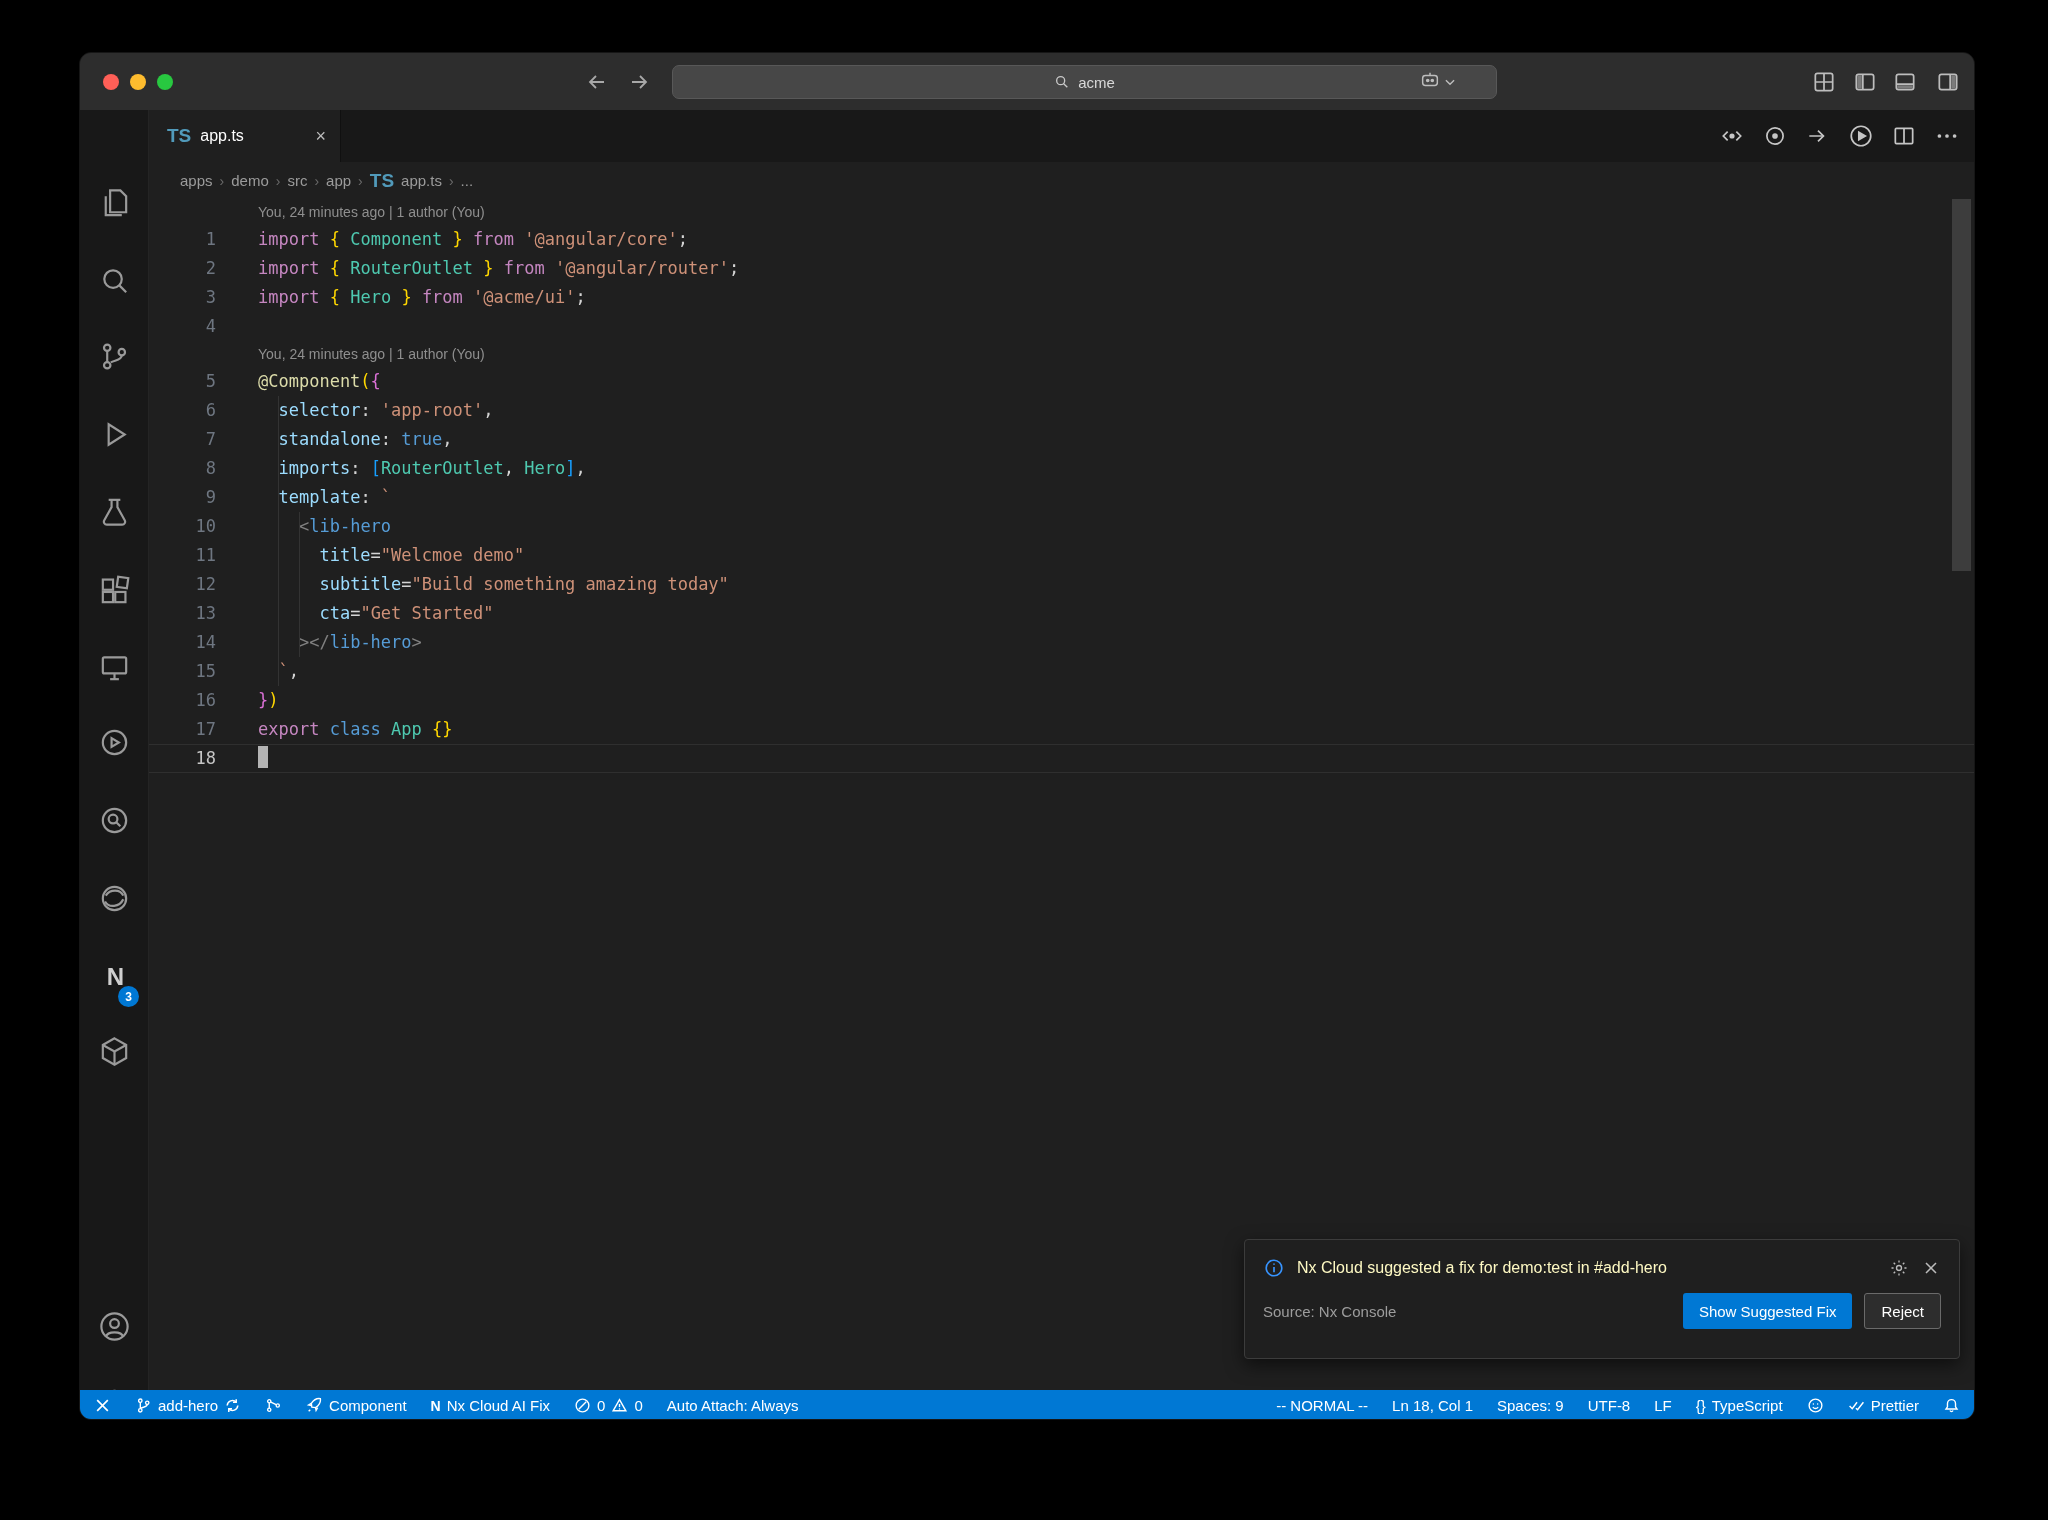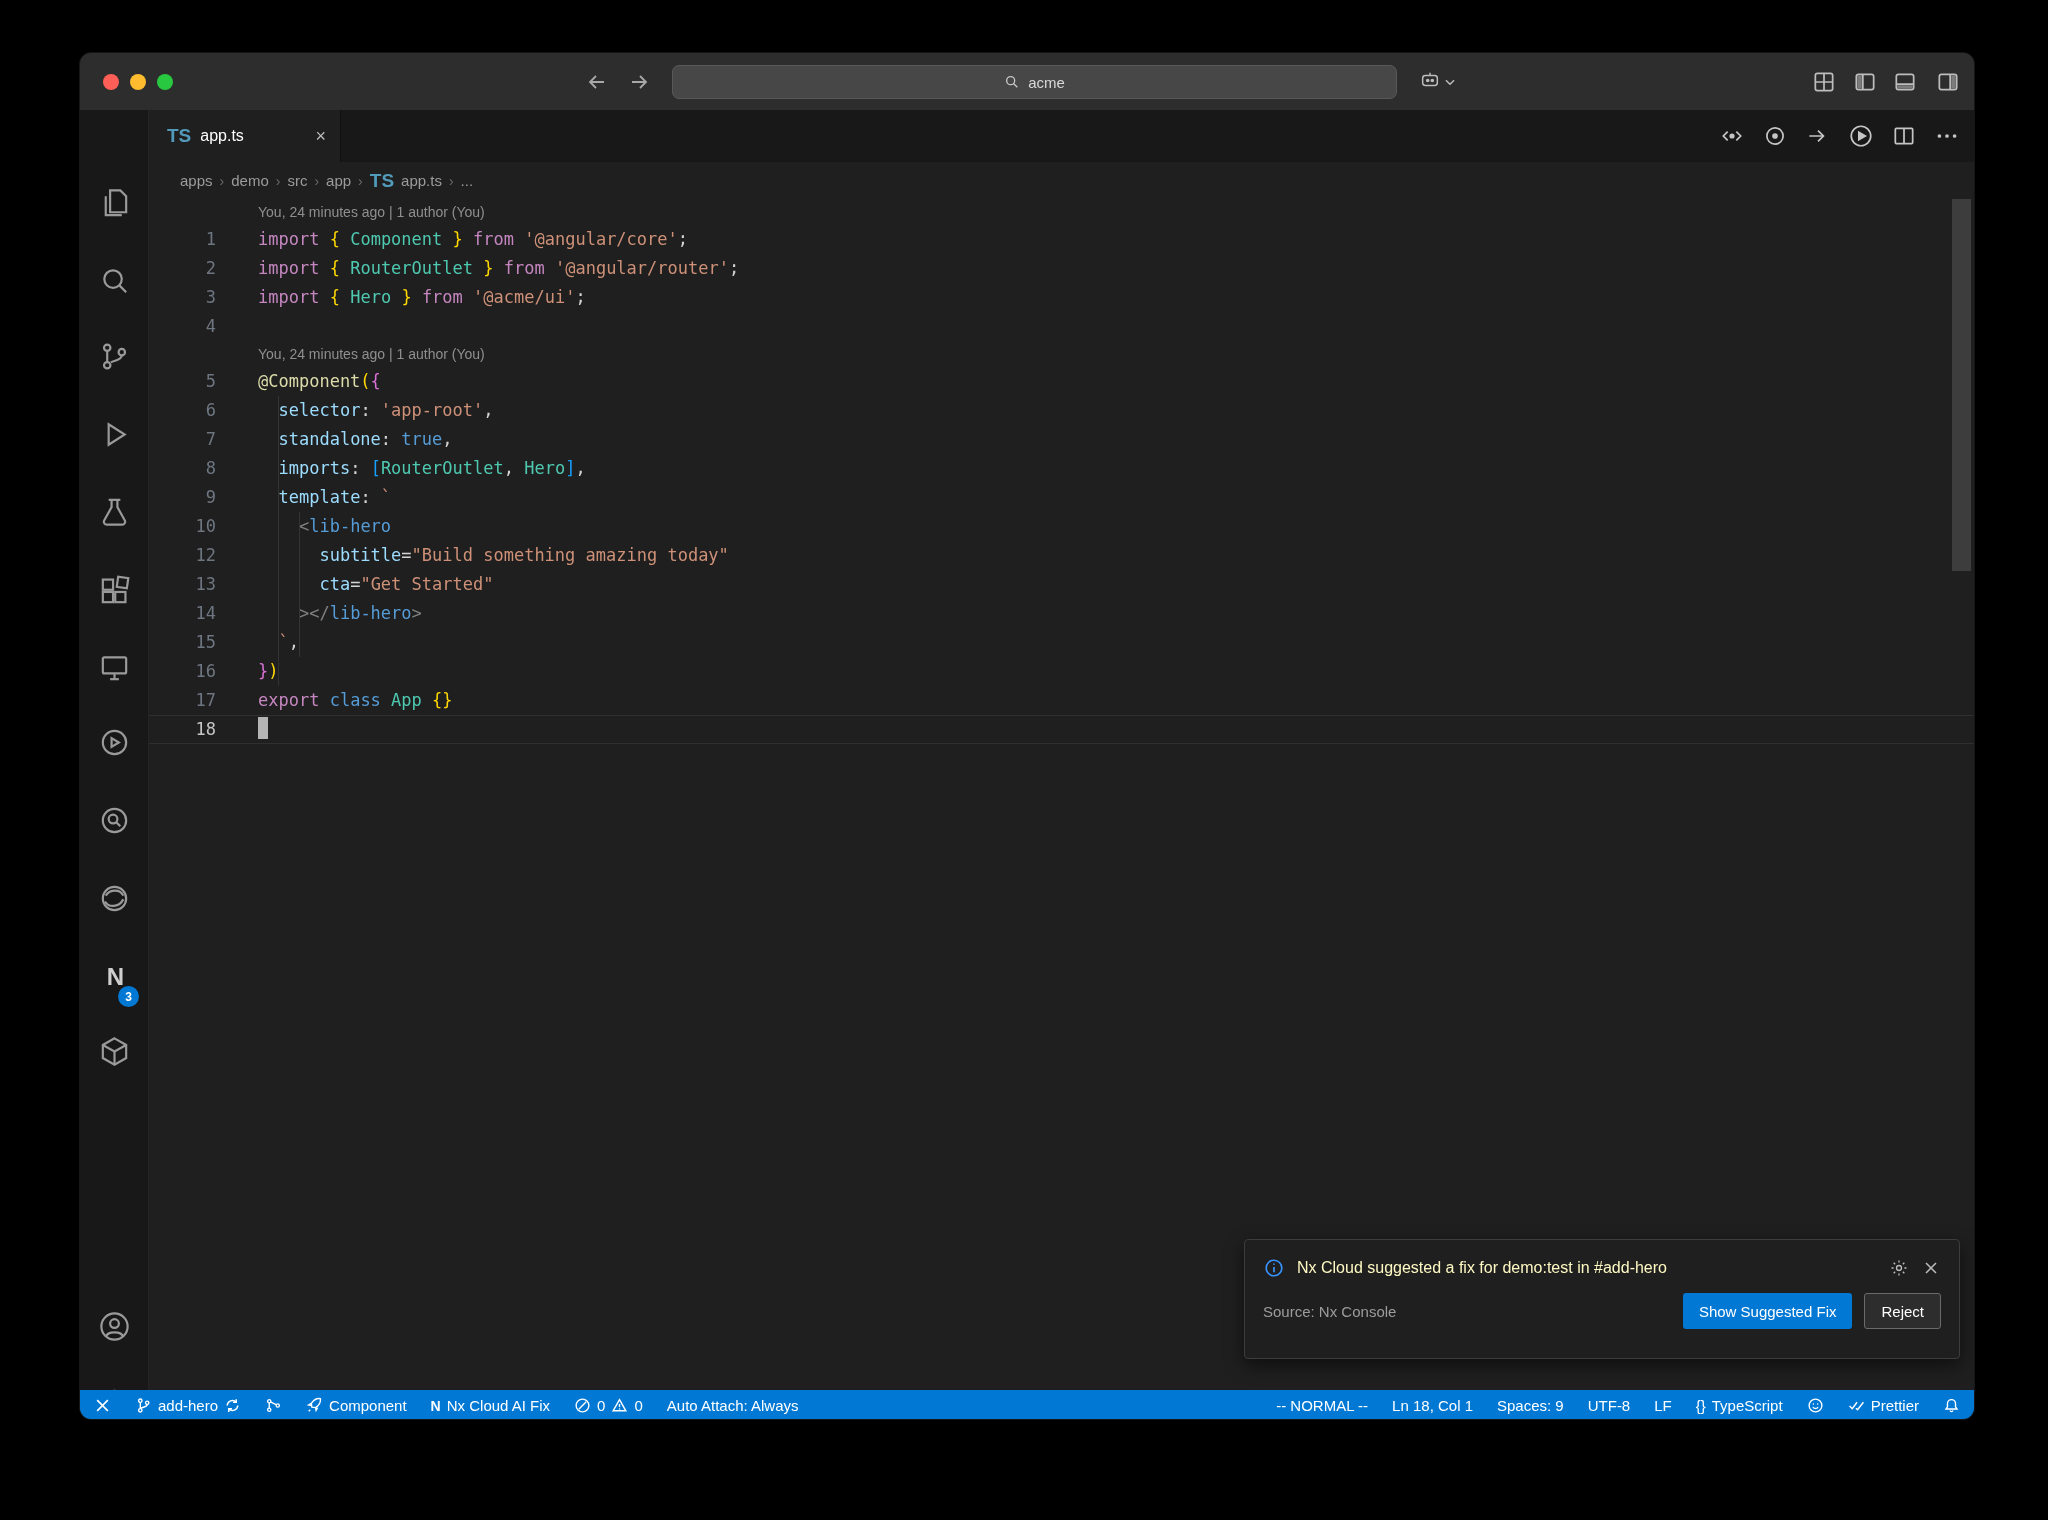--- a/index.html
+++ b/index.html
@@ -8,21 +8,21 @@
   .window { position:absolute; left:79px; top:52px; width:1896px; height:1368px;
             background:#1f1f1f; border-radius:12px; overflow:hidden; border:1px solid #161616; }
 
   
   .titlebar { position:absolute; left:0; top:0; width:100%; height:57px; background:#2d2d2d; }
   .traffic { position:absolute; top:21px; width:16px; height:16px; border-radius:50%; }
   .t-red   { left:23px; background:#ff5f57; }
   .t-yel   { left:50px; background:#febc2e; }
   .t-grn   { left:77px; background:#28c840; }
   .nav-arrow { position:absolute; top:17px; width:24px; height:24px; color:#a8a8a8; }
-  .command-center { position:absolute; left:592px; top:12px; width:725px; height:34px;
+  .command-center { position:absolute; left:592px; top:12px; width:825px; height:34px;
       background:#474747; border:1px solid #585858; border-radius:7px;
       display:flex; align-items:center; justify-content:center; gap:8px; color:#d8d8d8; font-size:15px; }
   .tb-icon { position:absolute; top:16px; width:26px; height:26px; color:#bdbdbd; }
   svg { display:block; }
 
   
   .activitybar { position:absolute; left:0; top:57px; width:69px; height:1280px; background:#181818; border-right:1px solid #242424; }
   .ab-icon { position:absolute; left:17px; width:35px; height:35px; color:#9a9a9a; }
   .ab-icon svg { width:35px; height:35px; }
   .nx-badge { position:absolute; left:38px; top:876px; width:21px; height:21px; border-radius:50%;
@@ -352,20 +352,24 @@
         </div>
         <div class="code-row">
           <span class="ln">9</span>
           <span class="code"><span class="tok-pun">  </span><span class="tok-prop">template</span><span class="tok-pun">: </span><span class="tok-str">`</span></span>
         </div>
         <div class="code-row">
           <span class="ln">10</span>
           <span class="code"><span class="tok-pun">    </span><span class="tok-ab">&lt;</span><span class="tok-tag">lib-hero</span></span>
         </div>
         <div class="code-row">
+          <span class="ln">11</span>
+          <span class="code"><span class="tok-pun">      </span><span class="tok-prop">title</span><span class="tok-pun">=</span><span class="tok-str">"Welcmoe demo"</span></span>
+        </div>
+        <div class="code-row">
           <span class="ln">12</span>
           <span class="code"><span class="tok-pun">      </span><span class="tok-prop">subtitle</span><span class="tok-pun">=</span><span class="tok-str">"Build something amazing today"</span></span>
         </div>
         <div class="code-row">
           <span class="ln">13</span>
           <span class="code"><span class="tok-pun">      </span><span class="tok-prop">cta</span><span class="tok-pun">=</span><span class="tok-str">"Get Started"</span></span>
         </div>
         <div class="code-row">
           <span class="ln">14</span>
           <span class="code"><span class="tok-pun">    </span><span class="tok-ab">&gt;&lt;/</span><span class="tok-tag">lib-hero</span><span class="tok-ab">&gt;</span></span>

